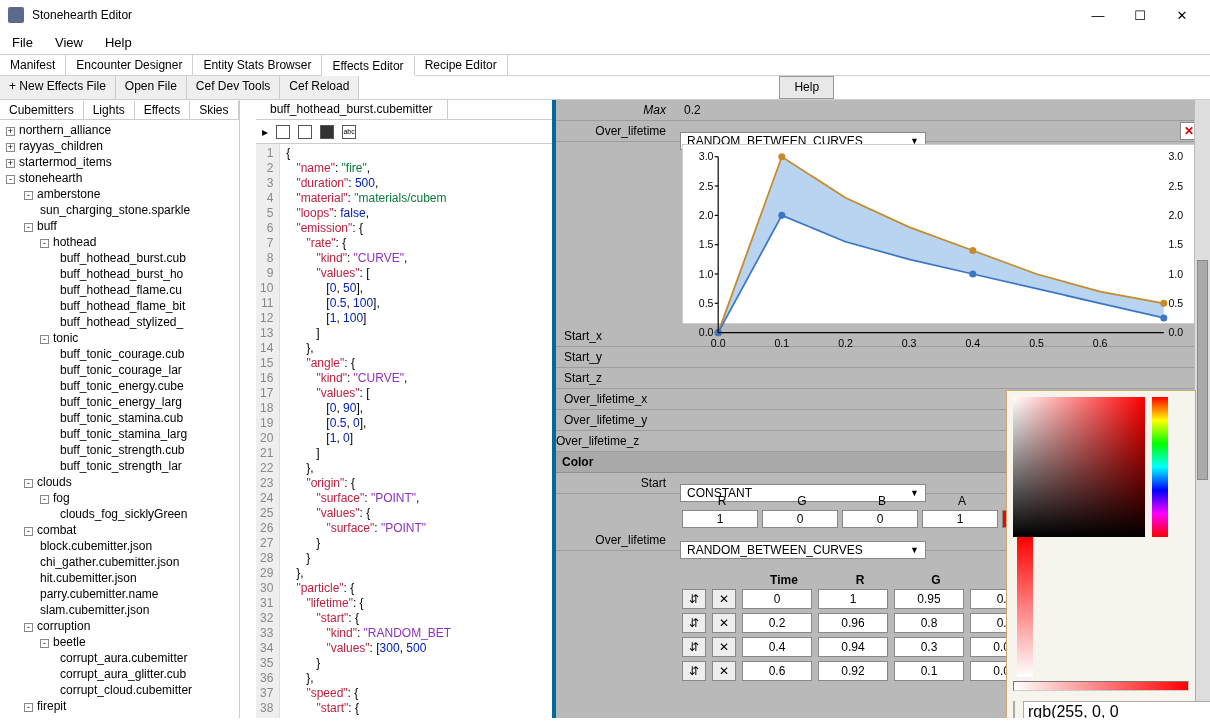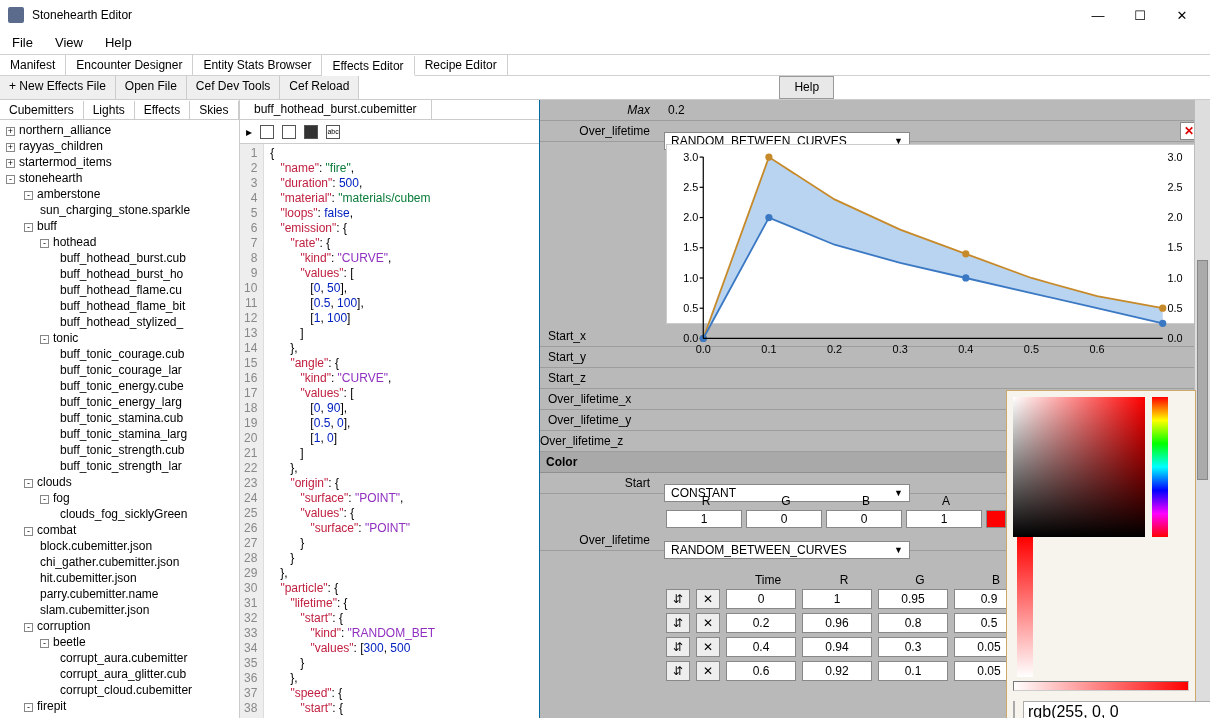--- a/index.html
+++ b/index.html
@@ -19,21 +19,21 @@
 .helpbtn { padding:3px 14px; border:1px solid #999; background:#e8e8e8; font-size:12px;}
 .workspace { display: flex; height: 618px; }
 .leftcol { width: 240px; border-right: 1px solid #ccc; display: flex; flex-direction: column; }
 .subtabs { height: 20px; display: flex; border-bottom:1px solid #ccc;align-items:flex-end;}
 .subtabs .stab { padding: 2px 9px; border-right:1px solid #ccc; font-size:12px; }
 .subtabs .stab.active { background:#fff; font-weight:500;}
 .tree { flex:1; overflow-y: auto; overflow-x: hidden; font-size: 12px; line-height: 16px; padding: 2px 0; }
 .treerow { white-space: nowrap; padding: 0 4px; }
 .treerow.l0 { padding-left: 6px; } .treerow.l1 { padding-left: 24px; } .treerow.l2 { padding-left: 40px; } .treerow.l3 { padding-left: 60px; }
 .treerow .toggle { display:inline-block; width:9px; height:9px; border:1px solid #888; text-align:center; line-height:7px; font-size:9px; margin-right:4px; background:#fff;}
-.midcol { width: 300px; border-right: 1px solid #0369a1; display:flex; flex-direction:column; }
+.midcol { width: 300px; border-right: 4px solid #0369a1; display:flex; flex-direction:column;margin-left:16px; }
 .edtabs { height:20px; display:flex; border-bottom:1px solid #ccc; }
 .edtabs .etab { padding:2px 14px; border-right:1px solid #ccc; font-size:12px;}
 .edtool { height:24px; border-bottom:1px solid #ccc; display:flex; align-items:center; padding:0 6px; gap:8px; font-size:12px;}
 .edtool .icon{ width:14px; height:14px; border:1px solid #555; display:inline-block;}
 .editor { flex:1; display:flex; font-family: Consolas, monospace; font-size:12px; overflow:hidden;}
 .gutter { background:#eee; color:#888; text-align:right; padding:2px 6px 2px 4px; line-height:15px; border-right:1px solid #ddd; user-select:none;}
 .code { flex:1; padding:2px 6px; line-height:15px; white-space:pre; overflow:hidden; } .str{color:#0a7c3a;} .key{color:#c02040;} .num{color:#0020c0;} .pur{color:#9030c0;} .bool{color:#0020c0;}
 .rightpane { flex:1; background:#b9b9b9; overflow-y:auto; overflow-x:hidden; position:relative; font-size:12px;}
 .rowbar { height:21px; display:flex; align-items:center; border-bottom:1px solid rgba(0,0,0,.15); }
 .rowbar.sect { background:#a9a9a9; font-weight:bold; padding-left:6px;}
@@ -44,21 +44,21 @@
 .closex { width:18px; height:18px; background:#fff; border:1px solid #888; color:#d00; font-weight:bold; display:flex; align-items:center; justify-content:center; margin-left:auto; margin-right:12px;}
 .chartbox { background:#fff; margin:2px 10px 2px 126px; height:180px; position:relative; border:1px solid #ccc;}
 .chartbox svg{position:absolute; inset:0;}
 .rgbahead { display:flex; margin-left:126px; }
 .rgbahead span{ width:80px; text-align:center;}
 .rgbrow { display:flex; align-items:center; margin-left:126px; gap:4px; padding:2px 0;}
 .rgbrow input{ width:76px; height:18px; border:1px solid #888; text-align:center; font-size:12px;}
 .swatchdd { width:20px; height:18px; border:1px solid #888; background:#ff0000; display:inline-block;}
 .ddarrow{ width:16px; height:18px; border:1px solid #888; background:#eee; font-size:9px; text-align:center; line-height:16px;}
 .curvelbl{ text-align:right; padding-right:12px; font-style:italic; padding:4px 42px 4px 0;}
-.curvehd { display:flex; margin-left:130px; }
+.curvehd { display:flex; margin-left:130px;font-weight:bold; }
 .curvehd span{ width:76px; text-align:center;}
 .curverow { display:flex; align-items:center; margin-left:126px; gap:6px; padding:2px 0;}
 .curverow .sbtn{ width:24px; height:20px; border:1px solid #888; background:#eee; display:flex; align-items:center; justify-content:center;}
 .curverow .cval{ width:70px; height:20px; border:1px solid #888; background:#fff; text-align:center; line-height:18px;}
 .curverow .sw{ width:24px; height:20px; border:1px solid #888;}
 .picker { position:absolute; top:290px; right:14px; width:190px; background:#f7f4ee; border:1px solid #cca96a; padding:6px; z-index:50;}
 .picker .pgrad { width:132px; height:140px; background: linear-gradient(to bottom, rgba(0,0,0,0), #000), linear-gradient(to right, #fff, #f00); display:inline-block; vertical-align:top;}
 .picker .hue { width:16px; height:140px; display:inline-block; margin-left:4px; background: linear-gradient(to bottom, #f00,#ff0,#0f0,#0ff,#00f,#f0f,#f00); vertical-align:top;}
 .picker .alpha{ width:16px; height:140px; display:inline-block; margin-left:4px; background: linear-gradient(to bottom, #f00, #fff); vertical-align:top;}
 .picker .prow{ display:flex; align-items:center; gap:8px; margin-top:10px;}

